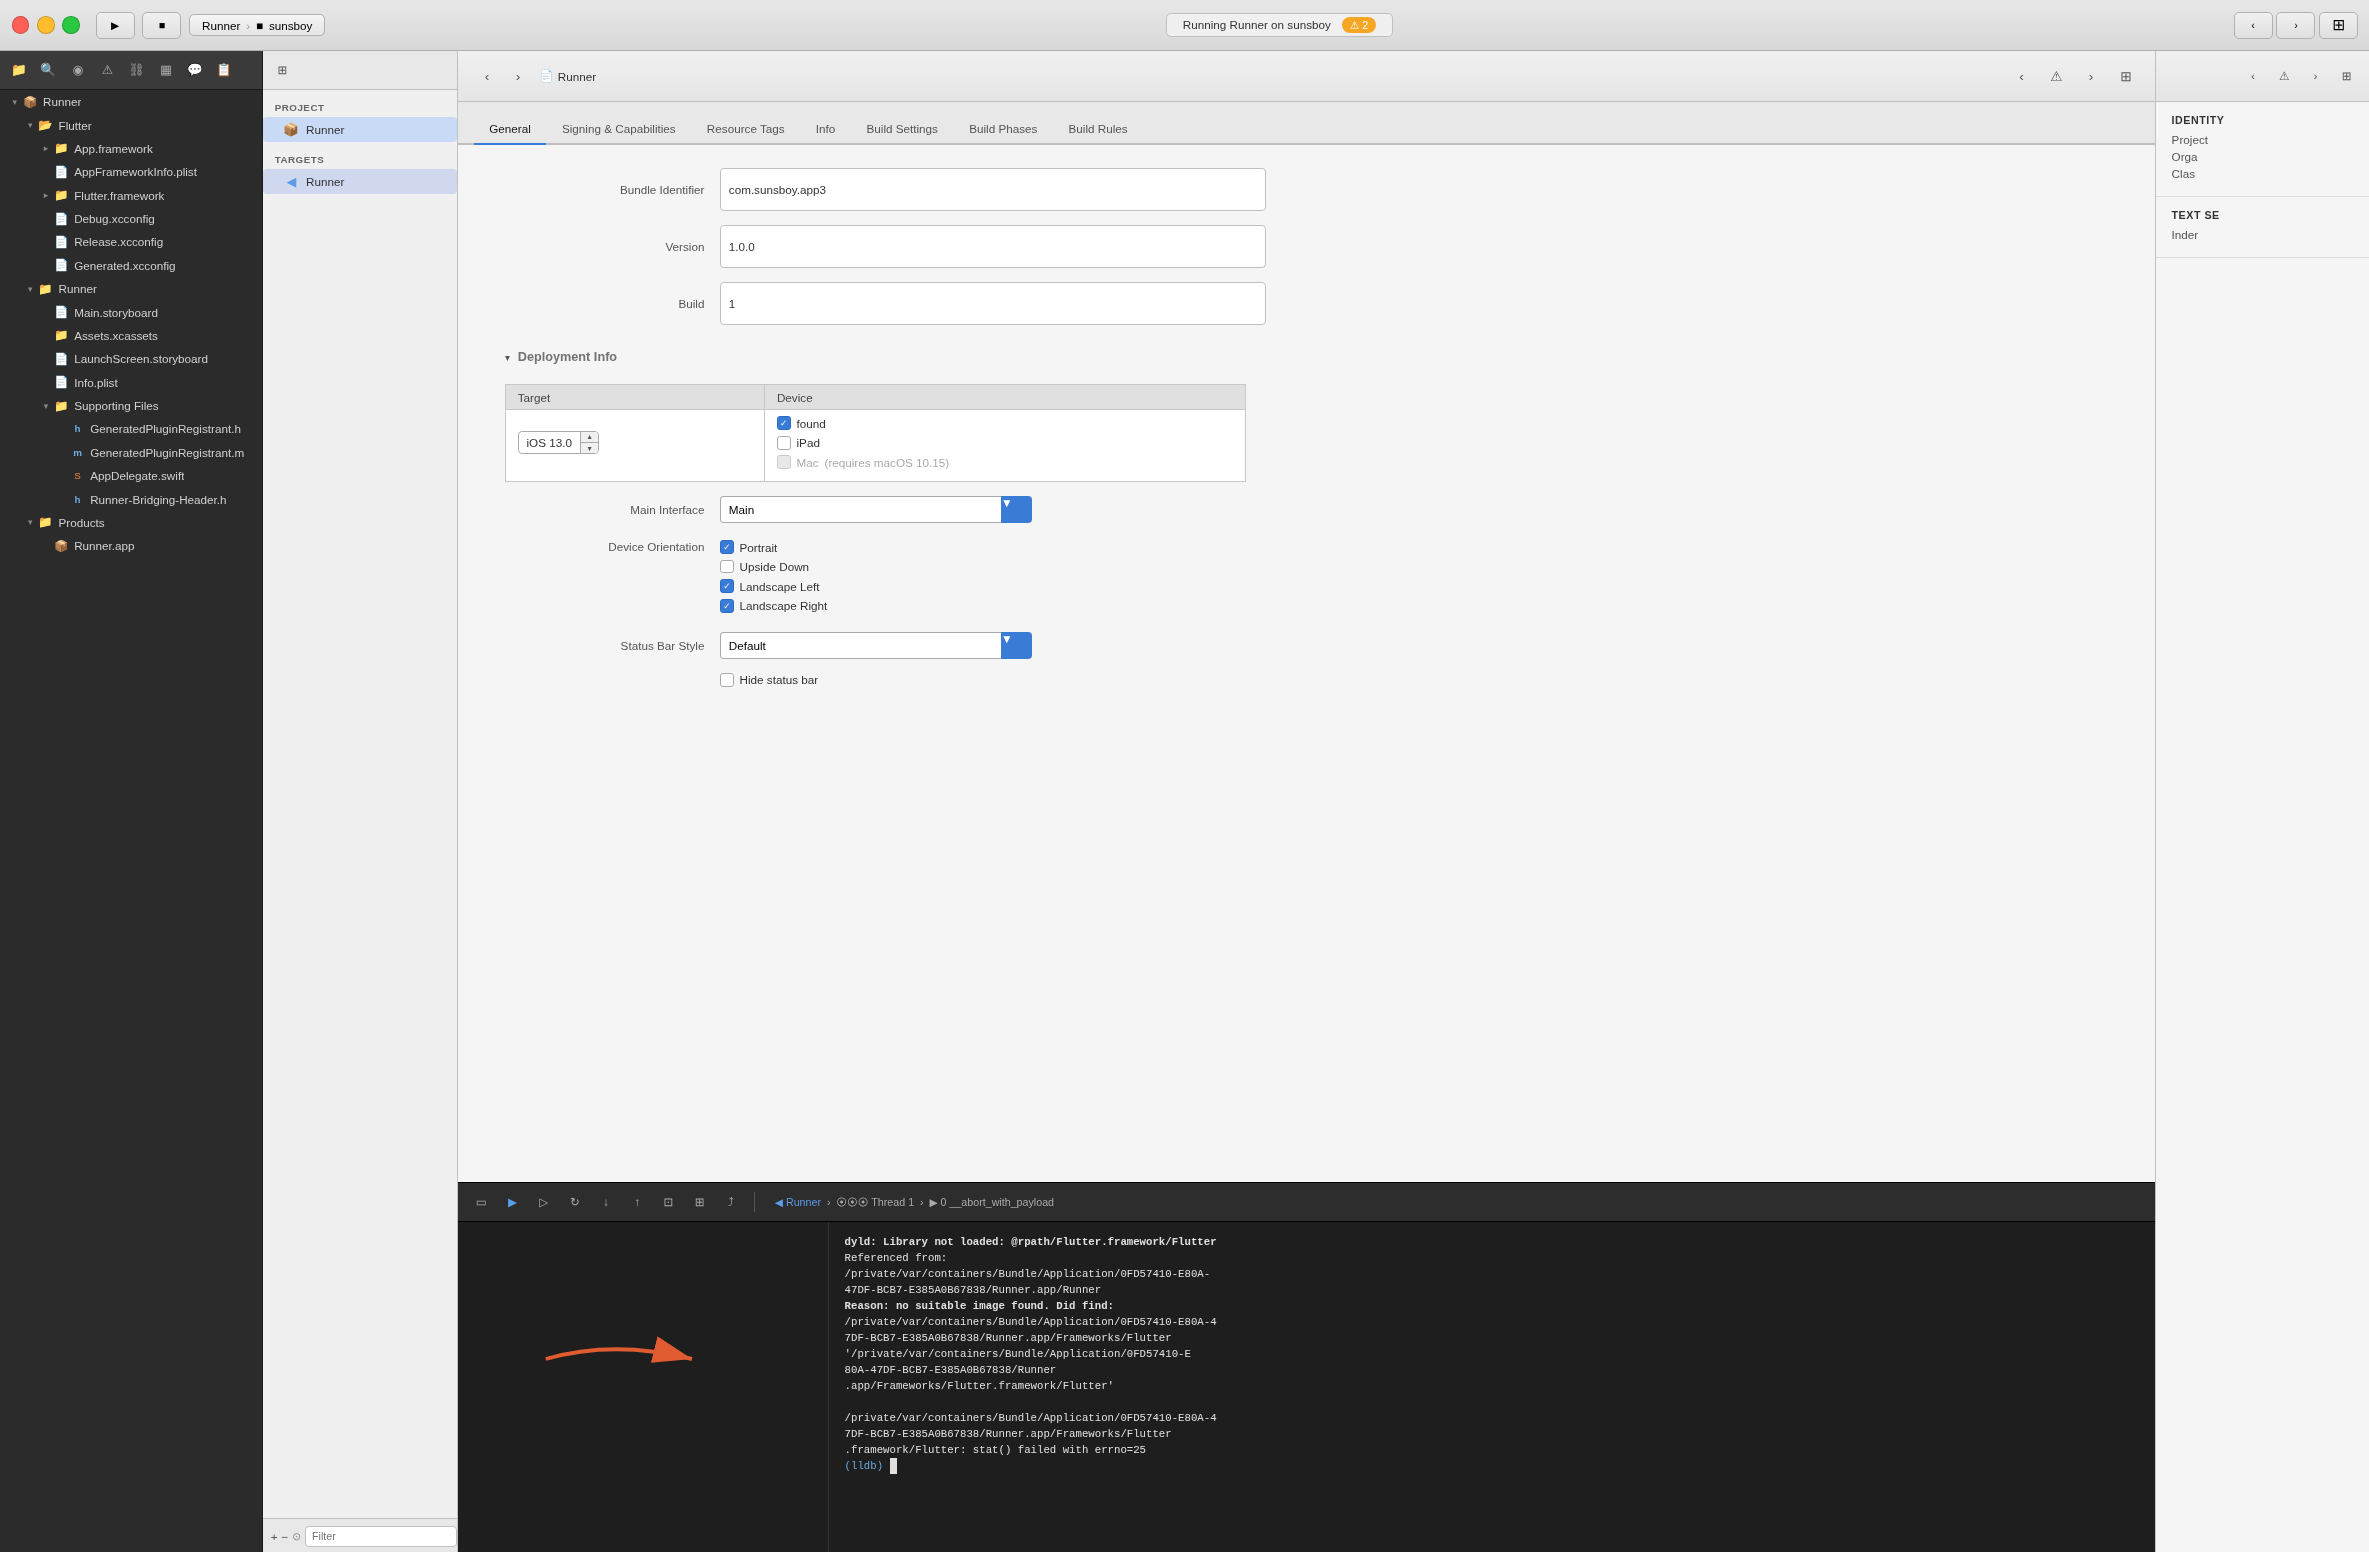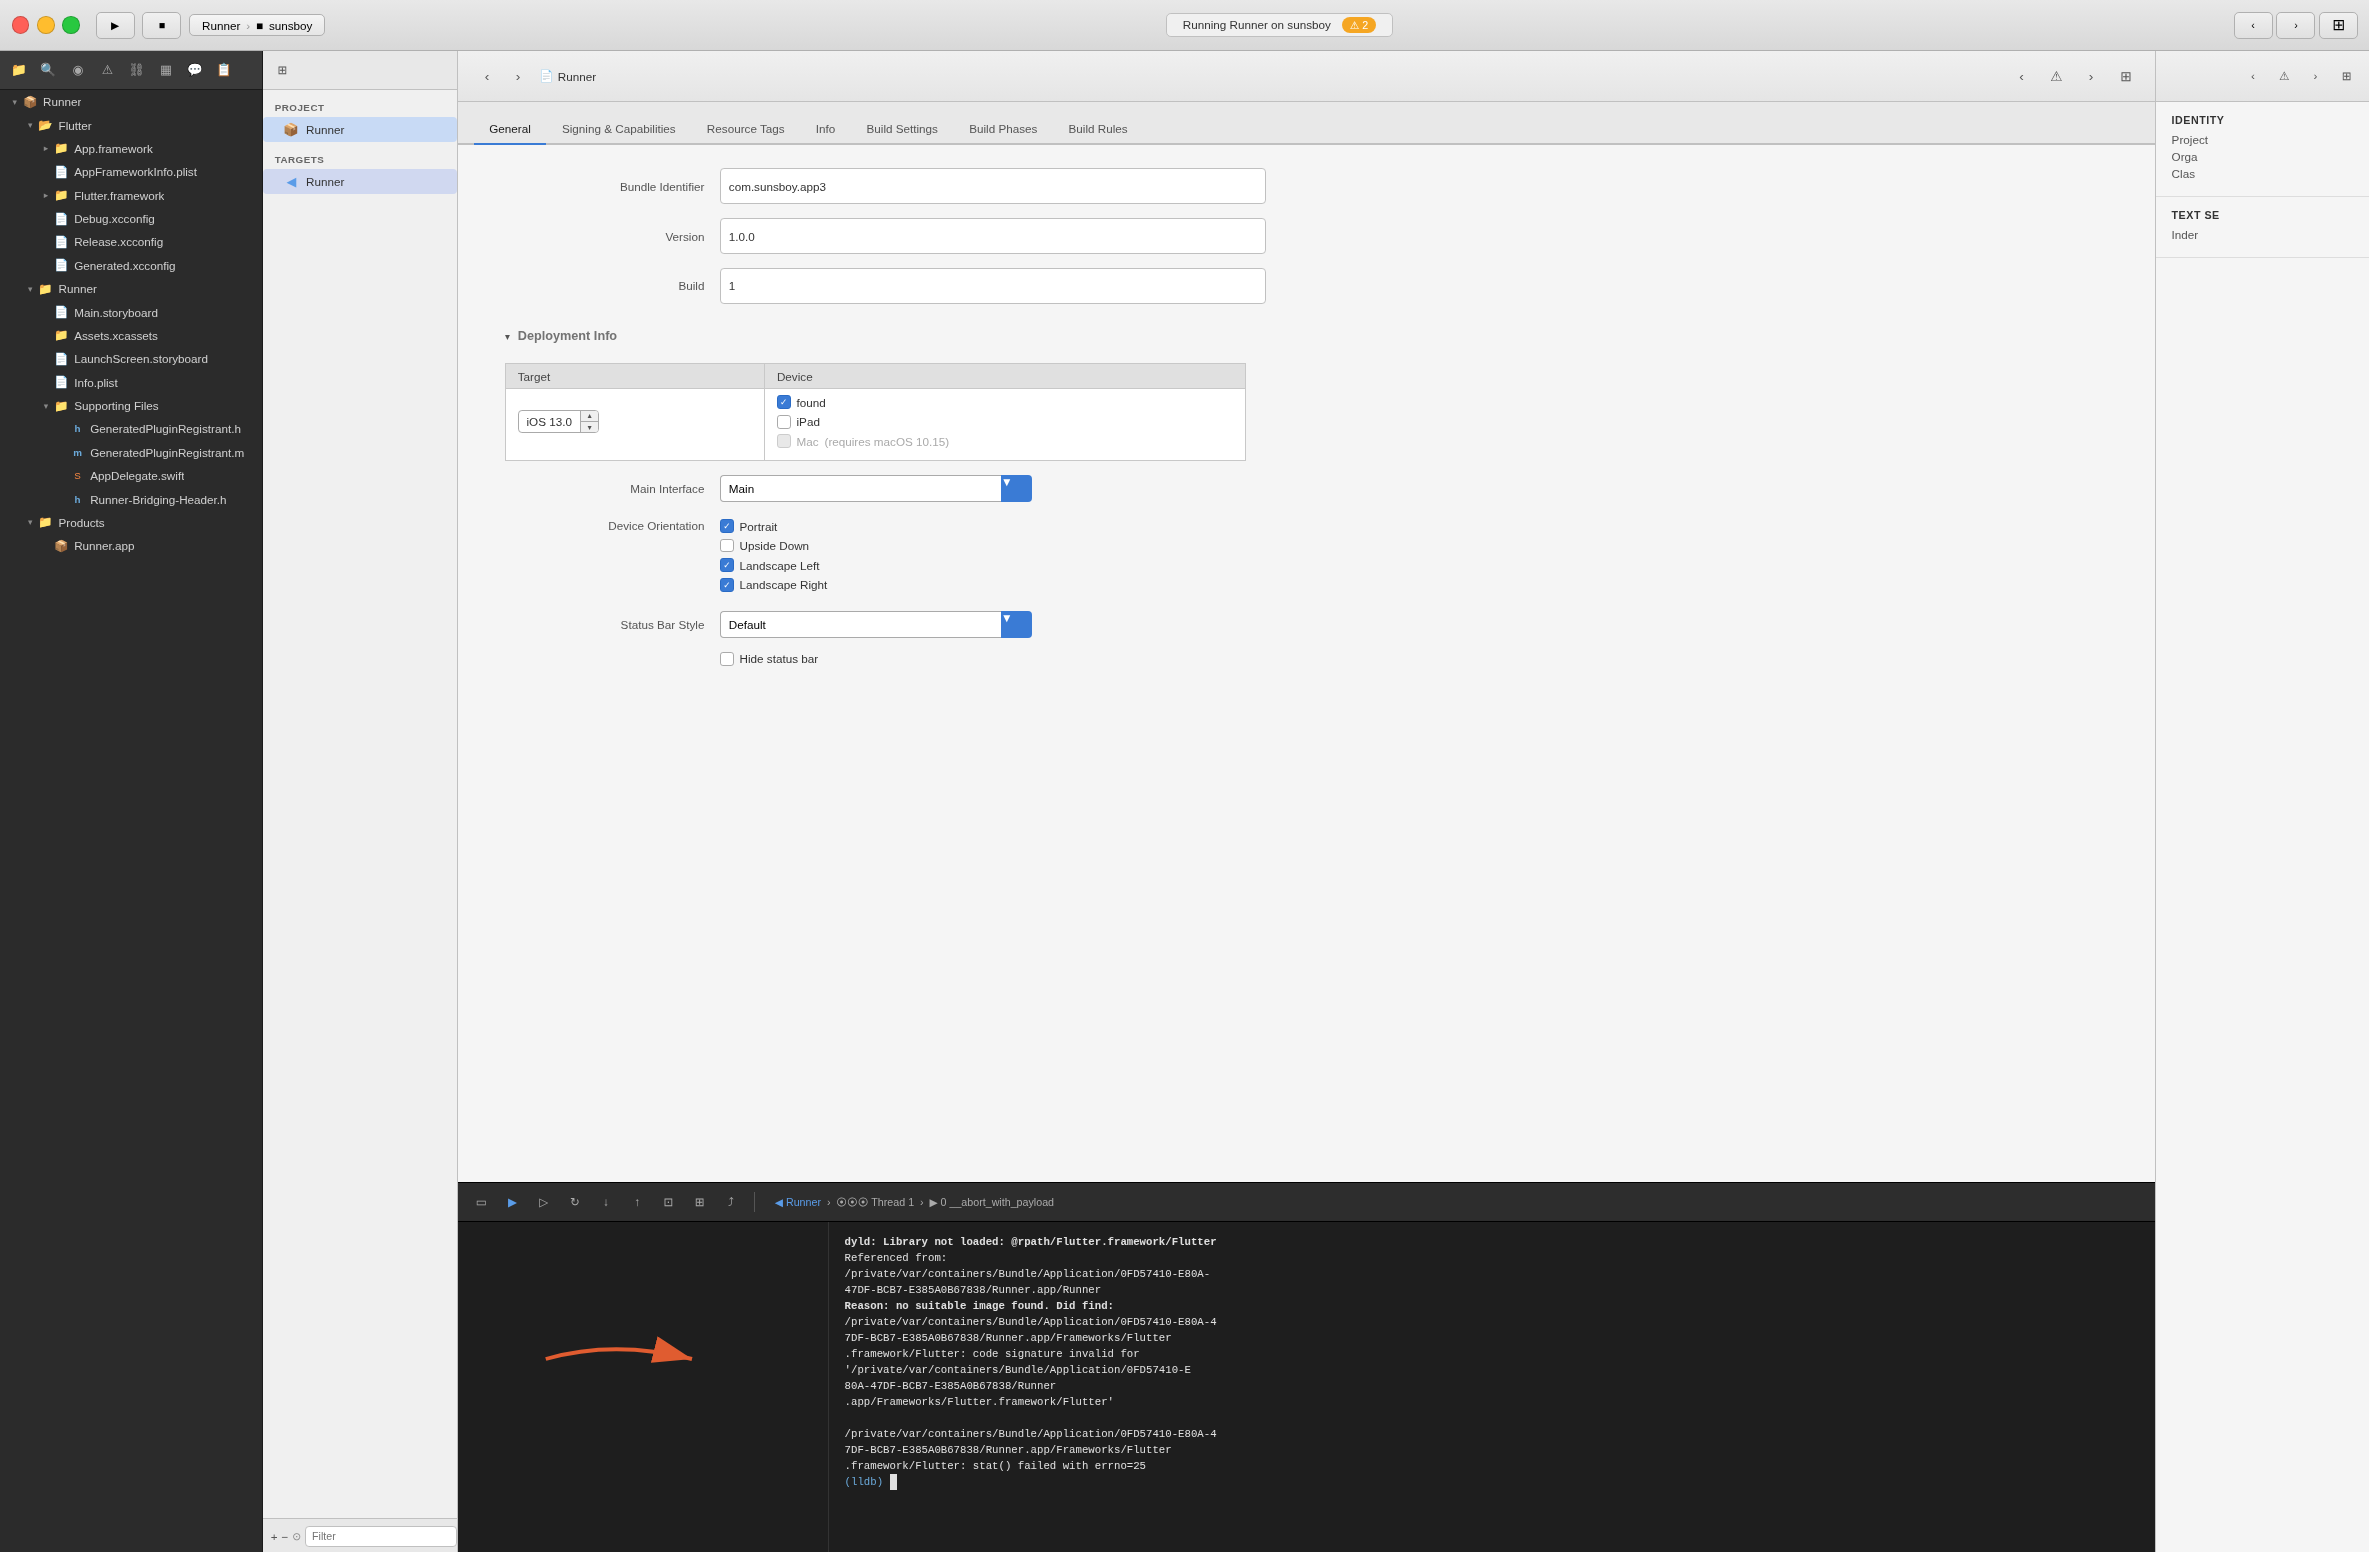--- a/index.html
+++ b/index.html
@@ -335,21 +335,21 @@
       color: #555;
       padding-right: 15.6px;
       flex-shrink: 0;
     }
     .form-field {
       flex: 1;
       max-width: 546px;
     }
     .text-input {
       width: 100%;
-      height: 36px;
+      height: 43px;
       border: 1px solid #c0c0c0;
       border-radius: 3.9px;
       padding: 0 7.8px;
       font-size: 11.7px;
       background: white;
       color: #333;
     }
     .section-header {
       display: flex;
       align-items: center;
@@ -986,21 +986,20 @@
         </div>
 
         <div class="debug-output">
           <div class="error-text">dyld: Library not loaded: @rpath/Flutter.framework/Flutter</div>
           <div>  Referenced from:</div>
           <div>        /private/var/containers/Bundle/Application/0FD57410-E80A-</div>
           <div>        47DF-BCB7-E385A0B67838/Runner.app/Runner</div>
           <div class="error-text">Reason: no suitable image found.  Did find:</div>
           <div>    /private/var/containers/Bundle/Application/0FD57410-E80A-4</div>
           <div>    7DF-BCB7-E385A0B67838/Runner.app/Frameworks/Flutter</div>
-          <div>    .framework/Flutter: code signature invalid for</div>
           <div>    '/private/var/containers/Bundle/Application/0FD57410-E</div>
           <div>    80A-47DF-BCB7-E385A0B67838/Runner</div>
           <div>    .app/Frameworks/Flutter.framework/Flutter'</div>
           <div>&nbsp;</div>
           <div>    /private/var/containers/Bundle/Application/0FD57410-E80A-4</div>
           <div>    7DF-BCB7-E385A0B67838/Runner.app/Frameworks/Flutter</div>
           <div>    .framework/Flutter: stat() failed with errno=25</div>
           <div>
             <span class="prompt">(lldb) </span>
             <span style="background:#e0e0e0;width:7.8px;display:inline-block;">&nbsp;</span>

